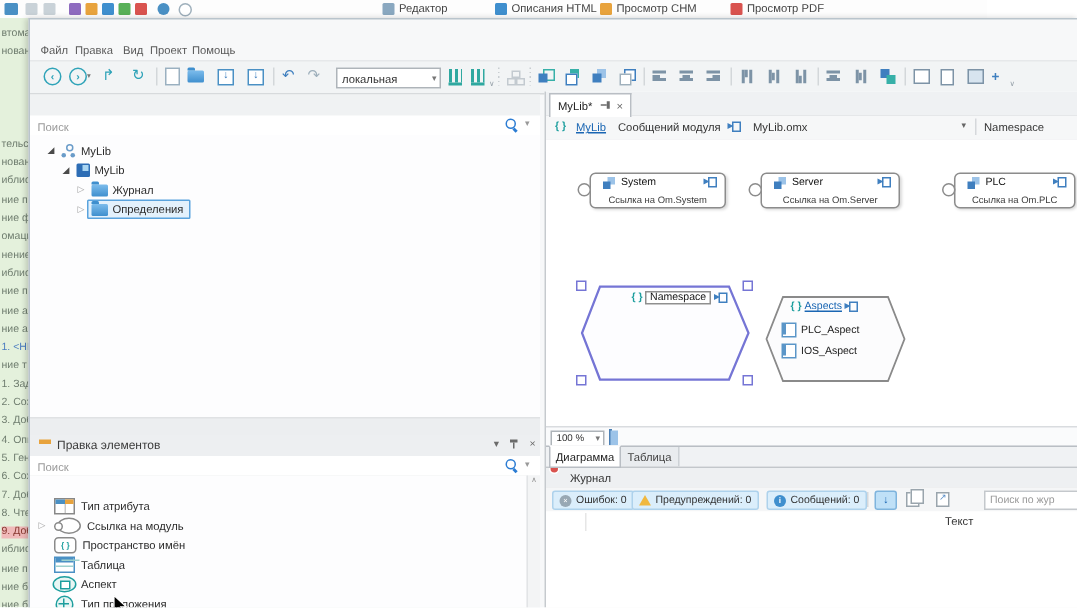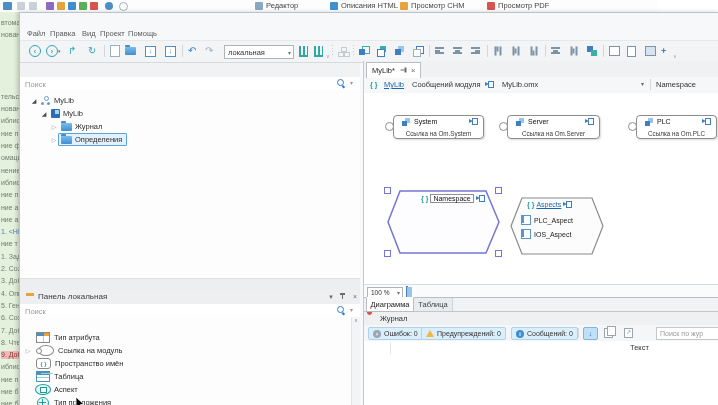--- a/index.html
+++ b/index.html
@@ -370,21 +370,21 @@
             <span class="folder-ico" style="margin:0 3px 0 0"></span>
             <span>Определения</span>
           </div>
         </div>
       </div>
 
       <div class="abs" style="left:0;top:215px;width:340px;height:12px;background:#eceef0;border-top:1px solid #e0e2e4"></div>
 
       <div class="panel-title" style="top:227px">
         <span class="pt-ico tbx-title-ico"></span>
-        <span class="pt-label">Панель локальная</span>
+        <span class="pt-label">Правка элементов</span>
         <span class="pt-btn" style="left:306px">▾</span>
         <span class="pt-btn" style="left:318px"><span class="pin-ico"></span></span>
         <span class="pt-btn" style="left:330px">×</span>
       </div>
       <div class="search-row" style="top:241px">
         <span class="abs" style="left:5px;top:2.5px">Поиск</span>
         <span class="abs mag-ico" style="left:317px;top:2px"></span>
         <span class="abs" style="left:330px;top:2px;font-size:6px;color:#999">▾</span>
       </div>
       <div class="treearea" style="top:254px;height:89px">

